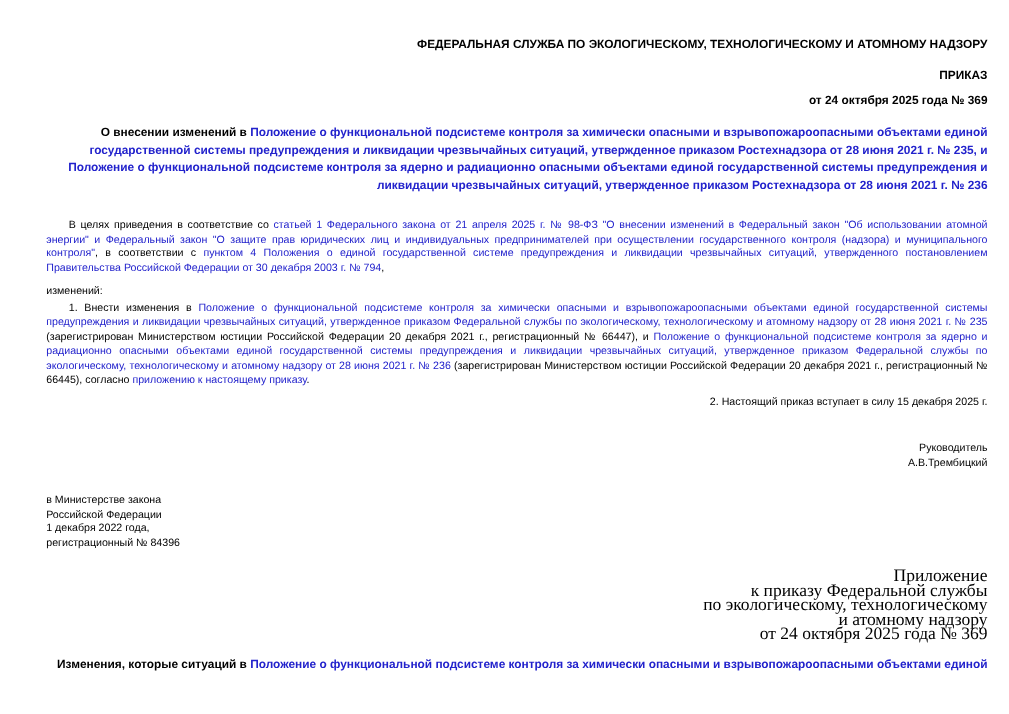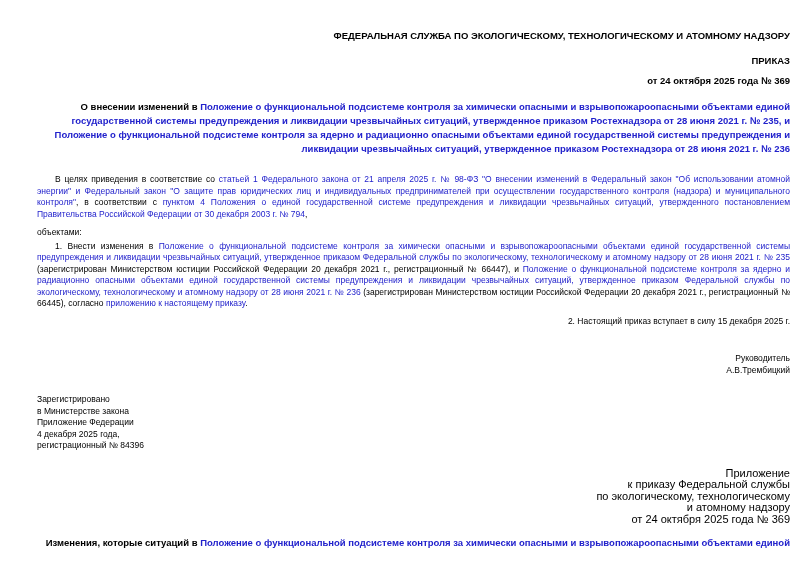--- a/index.html
+++ b/index.html
@@ -47,22 +47,23 @@
     font-size: 8.5px;
     line-height: 11.5px;
   }
   .reg {
     margin-top: 18px;
     font-size: 8.5px;
     line-height: 11.5px;
   }
   .appendix {
     margin-top: 16px;
-    font-size: 11px;
+    font-size: 14px;
     line-height: 11.5px;
+    font-family: Liberation Serif, serif;
   }
   .bottom-title {
     margin-top: 11px;
     font-size: 9.5px;
     line-height: 13px;
   }
 
   .seg-link {
     color: var(--link-color, #2222cc);
     cursor: pointer;
@@ -77,36 +78,35 @@
   <div class="center bold agency">ФЕДЕРАЛЬНАЯ СЛУЖБА ПО ЭКОЛОГИЧЕСКОМУ, ТЕХНОЛОГИЧЕСКОМУ И АТОМНОМУ НАДЗОРУ</div>
 
   <div class="center bold doctype">ПРИКАЗ</div>
 
   <div class="center bold date">от 24 октября 2025 года № 369</div>
 
   <div class="center bold title"><span class="seg-plain">О внесении изменений в </span><span class="seg-link">Положение о функциональной подсистеме контроля за химически опасными и взрывопожароопасными объектами единой государственной системы предупреждения и ликвидации чрезвычайных ситуаций, утвержденное приказом Ростехнадзора от 28 июня 2021 г. № 235, и Положение о функциональной подсистеме контроля за ядерно и радиационно опасными объектами единой государственной системы предупреждения и ликвидации чрезвычайных ситуаций, утвержденное приказом Ростехнадзора от 28 июня 2021 г. № 236</span></div>
 
   <p class="para indent preamble"><span class="seg-plain">В целях приведения в соответствие со </span><span class="seg-link">статьей 1 Федерального закона от 21 апреля 2025 г. № 98-ФЗ "О внесении изменений в Федеральный закон "Об использовании атомной энергии" и Федеральный закон "О защите прав юридических лиц и индивидуальных предпринимателей при осуществлении государственного контроля (надзора) и муниципального контроля"</span><span class="seg-plain">, в соответствии с </span><span class="seg-link">пунктом 4 Положения о единой государственной системе предупреждения и ликвидации чрезвычайных ситуаций, утвержденного постановлением Правительства Российской Федерации от 30 декабря 2003 г. № 794</span><span class="seg-plain">,</span></p>
 
-  <div class="para order-word">объектами:</div>
+  <div class="para order-word">изменений:</div>
 
   <p class="para indent item1"><span class="seg-plain">1. Внести изменения в </span><span class="seg-link">Положение о функциональной подсистеме контроля за химически опасными и взрывопожароопасными объектами единой государственной системы предупреждения и ликвидации чрезвычайных ситуаций, утвержденное приказом Федеральной службы по экологическому, технологическому и атомному надзору от 28 июня 2021 г. № 235</span><span class="seg-plain"> (зарегистрирован Министерством юстиции Российской Федерации 20 декабря 2021 г., регистрационный № 66447), и </span><span class="seg-link">Положение о функциональной подсистеме контроля за ядерно и радиационно опасными объектами единой государственной системы предупреждения и ликвидации чрезвычайных ситуаций, утвержденное приказом Федеральной службы по экологическому, технологическому и атомному надзору от 28 июня 2021 г. № 236</span><span class="seg-plain"> (зарегистрирован Министерством юстиции Российской Федерации 20 декабря 2021 г., регистрационный № 66445), согласно </span><span class="seg-link">приложению к настоящему приказу</span><span class="seg-plain">.</span></p>
 
   <p class="para indent item2">2. Настоящий приказ вступает в силу 15 декабря 2025 г.</p>
 
   <div class="right sig">
     <div>Руководитель</div>
     <div>А.В.Трембицкий</div>
   </div>
 
   <div class="reg">
-      <div>Зарегистрировано</div>
       <div>в Министерстве закона</div>
-      <div>Приложение Федерации</div>
-      <div>4 декабря 2025 года,</div>
+      <div>Российской Федерации</div>
+      <div>1 декабря 2022 года,</div>
       <div>регистрационный № 84396</div>
     </div>
 
   <div class="right appendix">
       <div>Приложение</div>
       <div>к приказу Федеральной службы</div>
       <div>по экологическому, технологическому</div>
       <div>и атомному надзору</div>
       <div>от 24 октября 2025 года № 369</div>
     </div>

